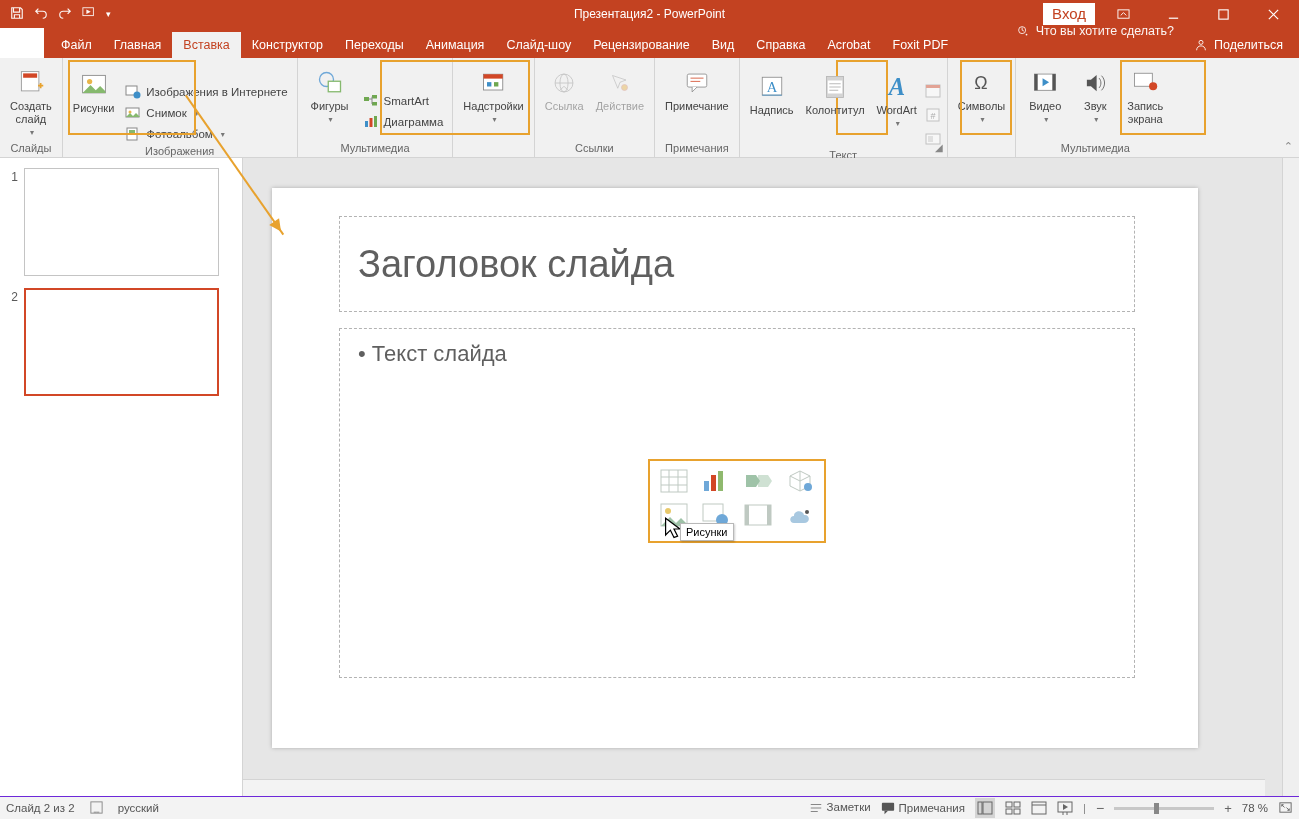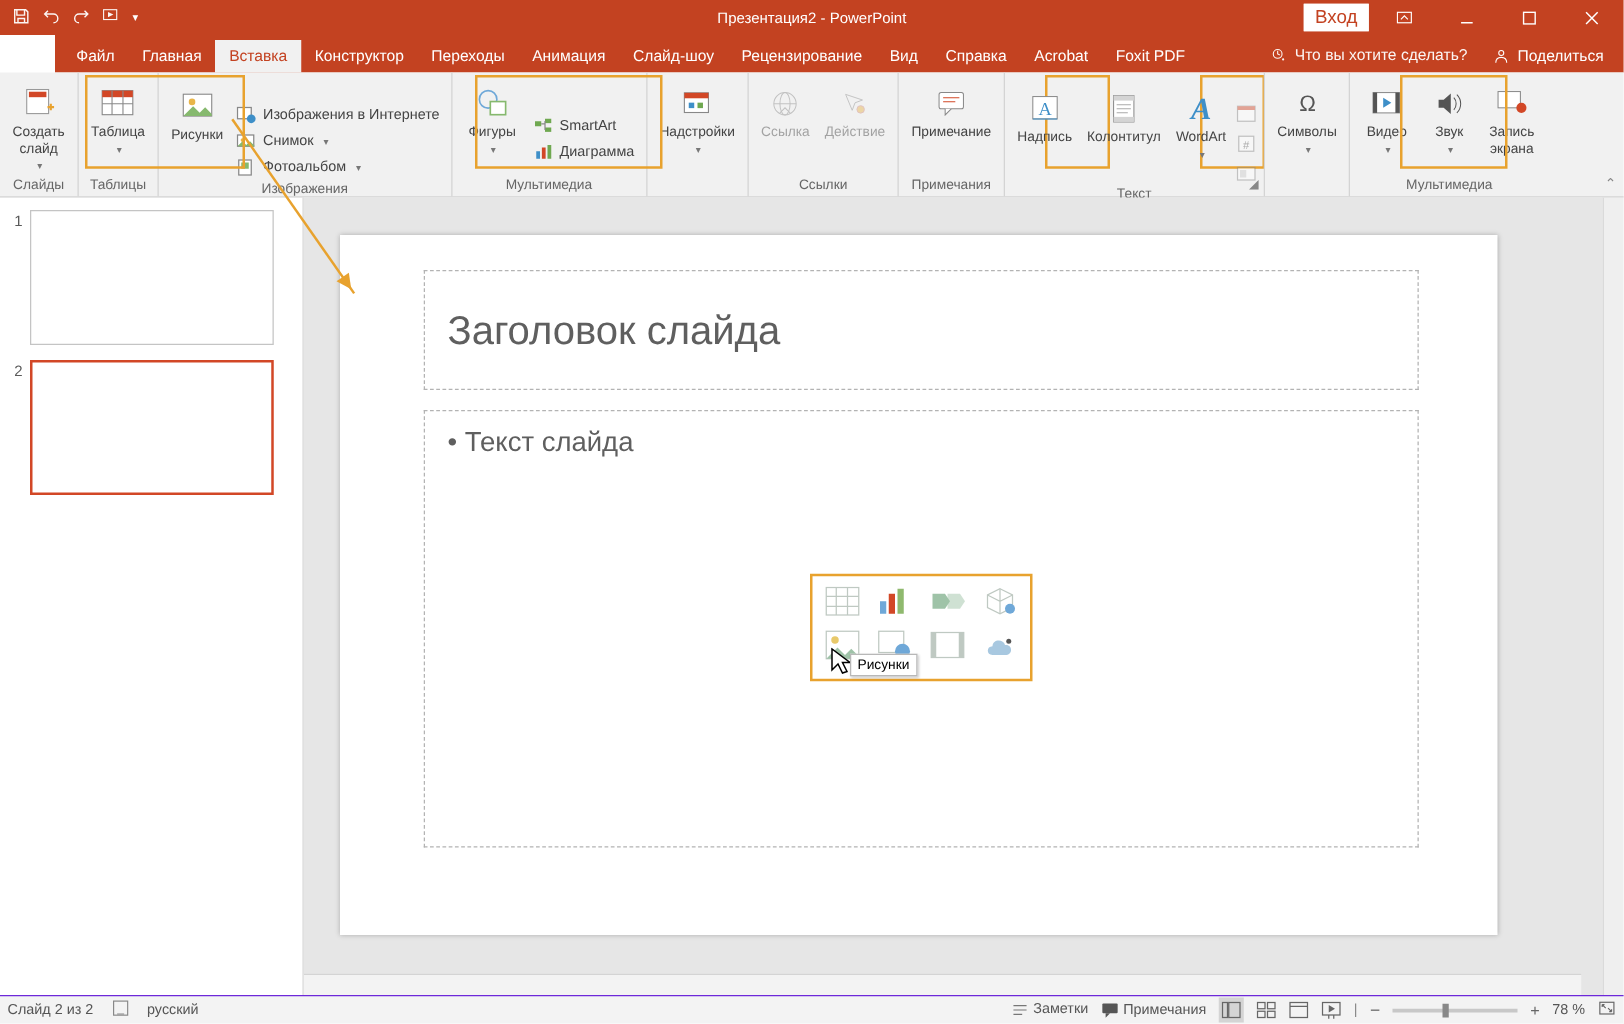--- a/index.html
+++ b/index.html
@@ -11,21 +11,21 @@
   .title-text { position:absolute; left:0; right:0; text-align:center; pointer-events:none; font-size:12px; }
   .title-right { margin-left:auto; display:flex; align-items:center; gap:6px; padding-right:4px; }
   .login-btn { background:#fff; color:#C34221; border:1px solid #fff; font-size:15px; padding:1px 8px 2px; }
   .win-btn { width:44px; height:28px; display:flex; align-items:center; justify-content:center; color:#fff; }
   .win-btn svg { width:13px; height:13px; }
   
   .tabrow { background:#C34221; color:#fff; display:flex; align-items:flex-end; height:30px; font-size:12.5px; padding:0 6px; gap:0;margin-left:44px; }
   .tab { padding:6px 11px 6px; cursor:pointer; }
   .tab.active { background:#F1F1F1; color:#C34221; }
   .tab-spacer { flex:1; }
-  .tell-me { display:flex; align-items:center; gap:6px; padding:0 10px 7px; opacity:.95; }
+  .tell-me { display:flex; align-items:center; gap:6px; padding:0 10px 20px; opacity:.95; }
   .share { display:flex; align-items:center; gap:6px; padding:0 10px 6px; }
   
   .ribbon { background:#F1F1F1; border-bottom:1px solid #D4D4D4; height:100px; display:flex; position:relative; }
   .group { display:flex; flex-direction:column; border-right:1px solid #D4D4D4; }
   .group-content { flex:1; display:flex; align-items:center; padding:4px 6px 0; gap:4px; }
   .group-label { font-size:11px; color:#666; text-align:center; height:17px; line-height:16px; }
   .big-btn { display:flex; flex-direction:column; align-items:center; justify-content:flex-start; padding:2px 4px 0; min-width:46px; height:78px; font-size:11px; color:#444; text-align:center; line-height:13px; }
   .big-btn .icon-box { height:34px; display:flex; align-items:center; justify-content:center; margin-top:2px; }
   .drop-arr::after { content:"▾"; font-size:8px; color:#777; margin-left:2px; }
   .small-row { display:flex; flex-direction:column; gap:3px; font-size:11.5px; color:#444;margin-top:21px; }
@@ -36,21 +36,21 @@
   
   .workspace { display:flex; height:calc(819px - 28px - 30px - 100px - 23px); }
   .thumb-panel { width:243px; background:#fff; border-right:1px solid #D4D4D4; overflow:auto; padding-top:8px; }
   .thumb-row { display:flex; align-items:flex-start; padding:2px 8px 10px 6px; gap:6px; }
   .thumb-num { font-size:12px; color:#5a5a5a; width:12px; text-align:right; padding-top:2px; }
   .thumb { background:#fff; border:1px solid #C4C4C4; width:195px; height:108px; }
   .thumb.selected { border:2px solid #D24726; }
   .editor { flex:1; background:#E6E6E6; position:relative; overflow:hidden; }
   .slide { position:absolute; background:#fff; box-shadow:0 0 4px rgba(0,0,0,.25); width:926px; height:560px; left:29px; top:30px; }
   .ph { position:absolute; border:1px dashed #B3B3B3; }
-  .ph-title { left:67px; top:28px; width:796px; height:96px; display:flex; align-items:center; padding-left:18px; font-size:32px; color:#5f5f5f; font-weight:300; }
+  .ph-title { left:67px; top:28px; width:796px; height:96px; display:flex; align-items:center; padding-left:18px; font-size:38px; color:#5f5f5f; font-weight:300; }
   .ph-content { left:67px; top:140px; width:796px; height:350px; padding:12px 18px; }
   .bullet { font-size:22px; color:#5f5f5f; font-weight:300; }
   .bullet::before { content:"• "; }
   .content-grid { position:absolute; border:2px solid #E8A22E; background:#fff; left:50%; top:280px; transform:translateX(-50%); padding:8px 10px 4px; }
   .content-grid .icons { display:flex; gap:14px; margin-bottom:6px; }
   .content-grid svg { width:28px; height:24px; }
   .tooltip { background:#fff; border:1px solid #B8B8B8; font-size:11px; padding:2px 5px; position:absolute; left:30px; top:62px; box-shadow:1px 1px 2px rgba(0,0,0,.2); }
   .scroll-v { width:17px; background:#EFEFEF; border-left:1px solid #D4D4D4; }
   .scroll-h { height:17px; background:#F3F3F3; border-top:1px solid #D4D4D4; position:absolute; bottom:0; left:0; right:17px; }
   
@@ -161,37 +161,20 @@
               <path d="M24 19h6M27 16v6" stroke="#E8A22E" stroke-width="2"></path>
             </svg>
           </div>
         <span style="white-space:pre-line;">Создать
 слайд</span>
       </div>
     </div>
     <div class="group-label">Слайды</div>
   </div>
 
-  <div class="group">
-    <div class="group-content">
-      <div class="big-btn drop-arr">
-        <div class="icon-box">
-            <svg width="30" height="28" viewBox="0 0 32 32">
-              <rect x="2" y="4" width="28" height="22" fill="#fff" stroke="#888"></rect>
-              <rect x="2" y="4" width="28" height="6" fill="#D24726"></rect>
-              <line x1="11" y1="4" x2="11" y2="26" stroke="#888"></line>
-              <line x1="21" y1="4" x2="21" y2="26" stroke="#888"></line>
-              <line x1="2" y1="16" x2="30" y2="16" stroke="#888"></line>
-            </svg>
-          </div>
-        <span>Таблица</span>
-      </div>
-    </div>
-    <div class="group-label">Таблицы</div>
-  </div>
 
   <div class="group">
     <div class="group-content">
       <div class="big-btn">
         <div class="icon-box">
             <svg width="30" height="28" viewBox="0 0 32 32">
               <rect x="3" y="5" width="26" height="20" fill="#fff" stroke="#888"></rect>
               <circle cx="11" cy="12" r="3" fill="#E8B54A"></circle>
               <path d="M3 25l9-9 6 6 5-5 6 6v2H3z" fill="#86B96E"></path>
             </svg>

